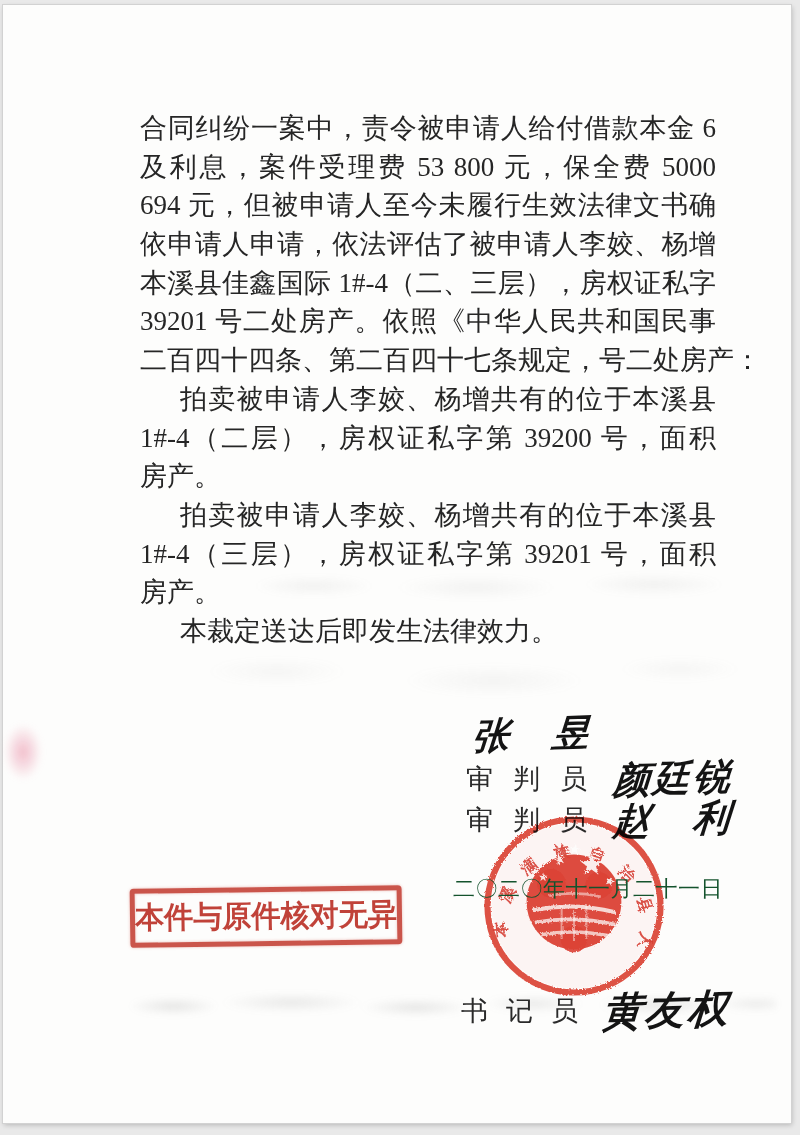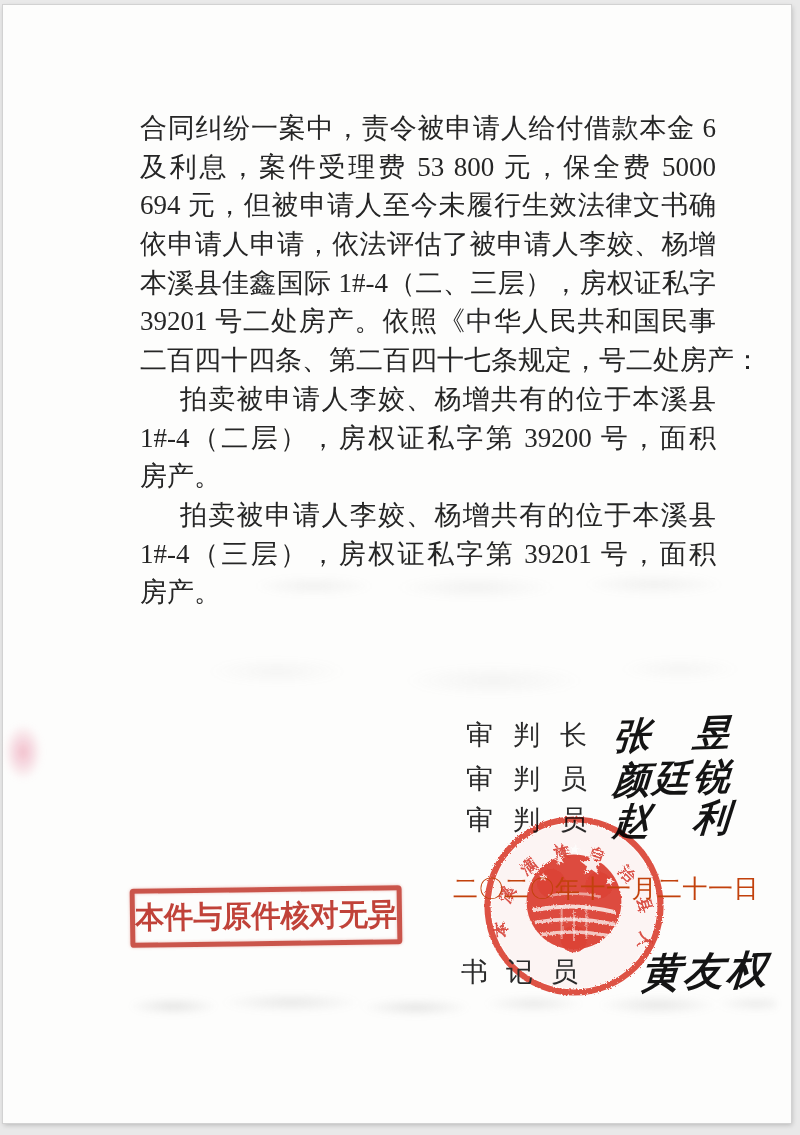--- a/index.html
+++ b/index.html
@@ -31,22 +31,22 @@
   .sig-role{font-size:27px;letter-spacing:20px;color:#2a2a2a;line-height:44px;}
   .handwriting{
     font-size:37px;font-weight:700;font-style:italic;
     transform:rotate(-2deg) skewX(-6deg);
     letter-spacing:3px;line-height:44px;color:#141414;margin-left:6px;
   }
   .row-judge1{left:463px;top:708px;}
   .row-judge2{left:463px;top:752px;}
   .row-judge3{left:463px;top:793px;}
   .row-date{left:450px;top:870px;z-index:3;}
-  .date-text{font-size:25px;letter-spacing:0.5px;color:#c2410c;line-height:28px;}
-  .row-clerk{left:458px;top:945px;z-index:3;gap:39px;}
+  .date-text{font-size:22px;letter-spacing:0.5px;color:#14532d;line-height:28px;}
+  .row-clerk{left:458px;top:984px;z-index:3;}
   .row-clerk .sig-role{letter-spacing:18px;}
   .row-clerk .handwriting{font-size:40px;}
   
   .court-seal{
     position:absolute;left:468px;top:798px;width:206px;height:206px;
     z-index:2;mix-blend-mode:multiply;opacity:.95;
   }
   
   .verify-stamp{
     position:absolute;left:127px;top:882px;width:262px;height:49px;
@@ -107,24 +107,24 @@
       <div class="line fill">依申请人申请，依法评估了被申请人李姣、杨增共有的位于</div>
       <div class="line fill">本溪县佳鑫国际 1#-4（二、三层），房权证私字第 39200、</div>
       <div class="line fill">39201 号二处房产。依照《中华人民共和国民事诉讼法》第</div>
       <div class="line">二百四十四条、第二百四十七条规定，号二处房产：</div>
       <div class="line fill indent">拍卖被申请人李姣、杨增共有的位于本溪县佳鑫国际</div>
       <div class="line fill">1#-4（二层），房权证私字第 39200 号，面积 481.63 平方米</div>
       <div class="line">房产。</div>
       <div class="line fill indent">拍卖被申请人李姣、杨增共有的位于本溪县佳鑫国际</div>
       <div class="line fill">1#-4（三层），房权证私字第 39201 号，面积 481.63 平方米</div>
       <div class="line">房产。</div>
+      <div class="line indent">本裁定送达后即发生法律效力。</div>
     </div>
 
     <div class="sig-row row-judge1">
-      <span class="sig-role">审判长</span>
       <span class="handwriting">张　昱</span>
     </div>
     <div class="sig-row row-judge2">
       <span class="sig-role">审判员</span>
       <span class="handwriting">颜廷锐</span>
     </div>
     <div class="sig-row row-judge3">
       <span class="sig-role">审判员</span>
       <span class="handwriting">赵　利</span>
     </div>

